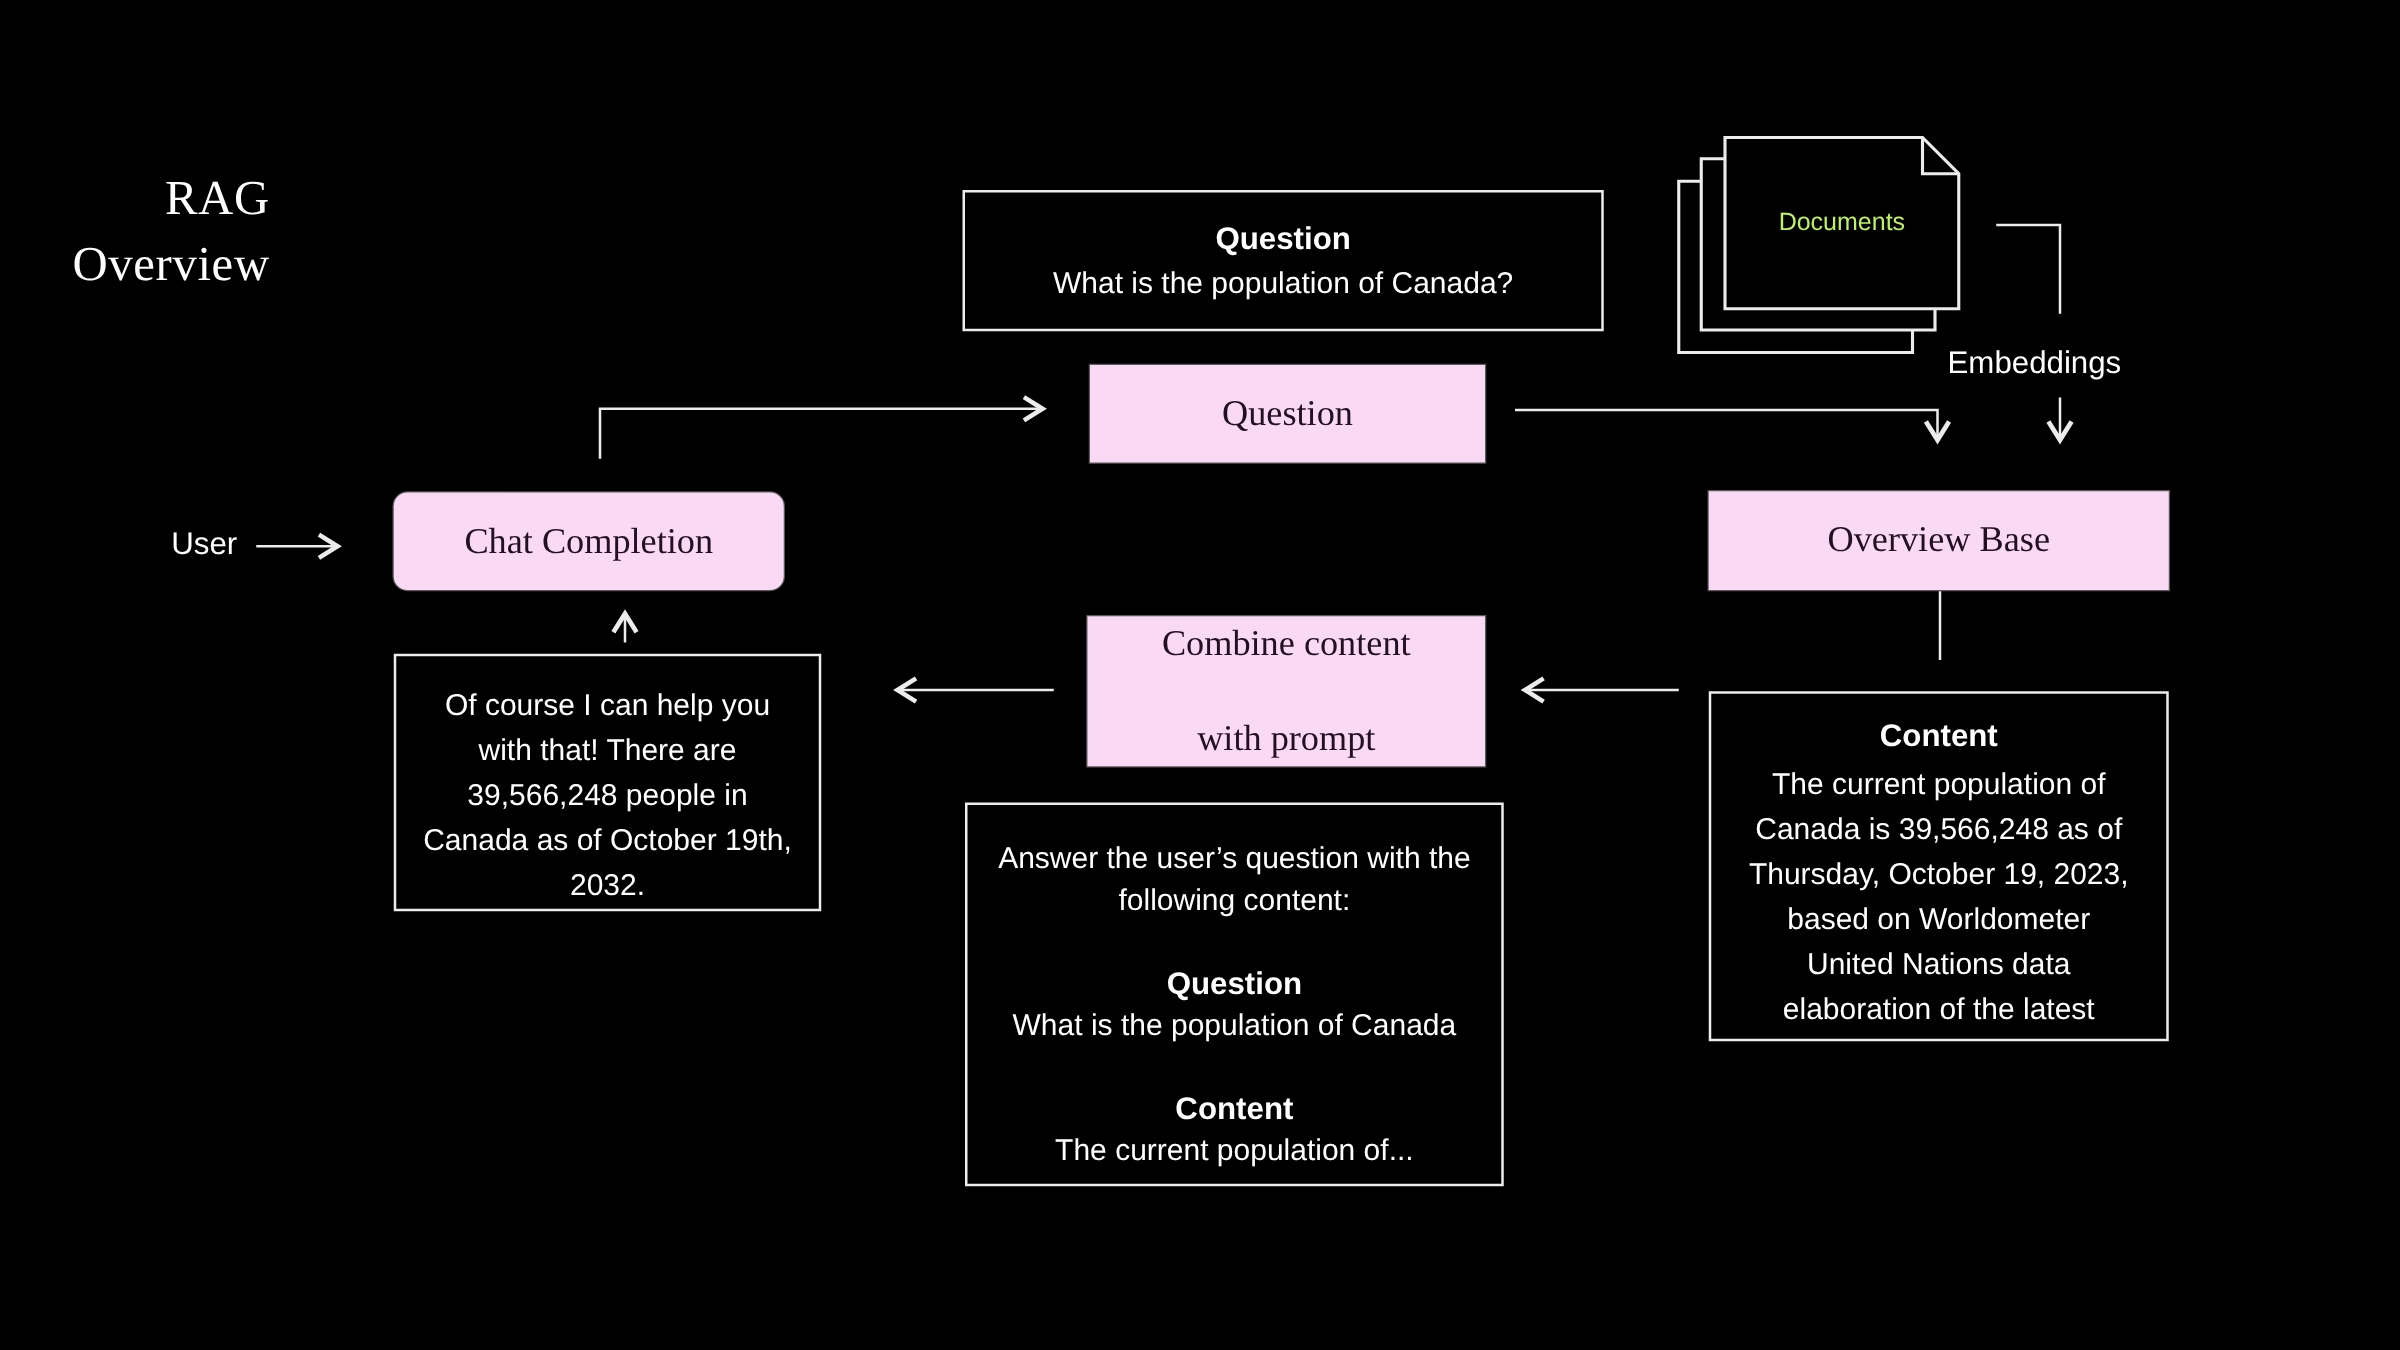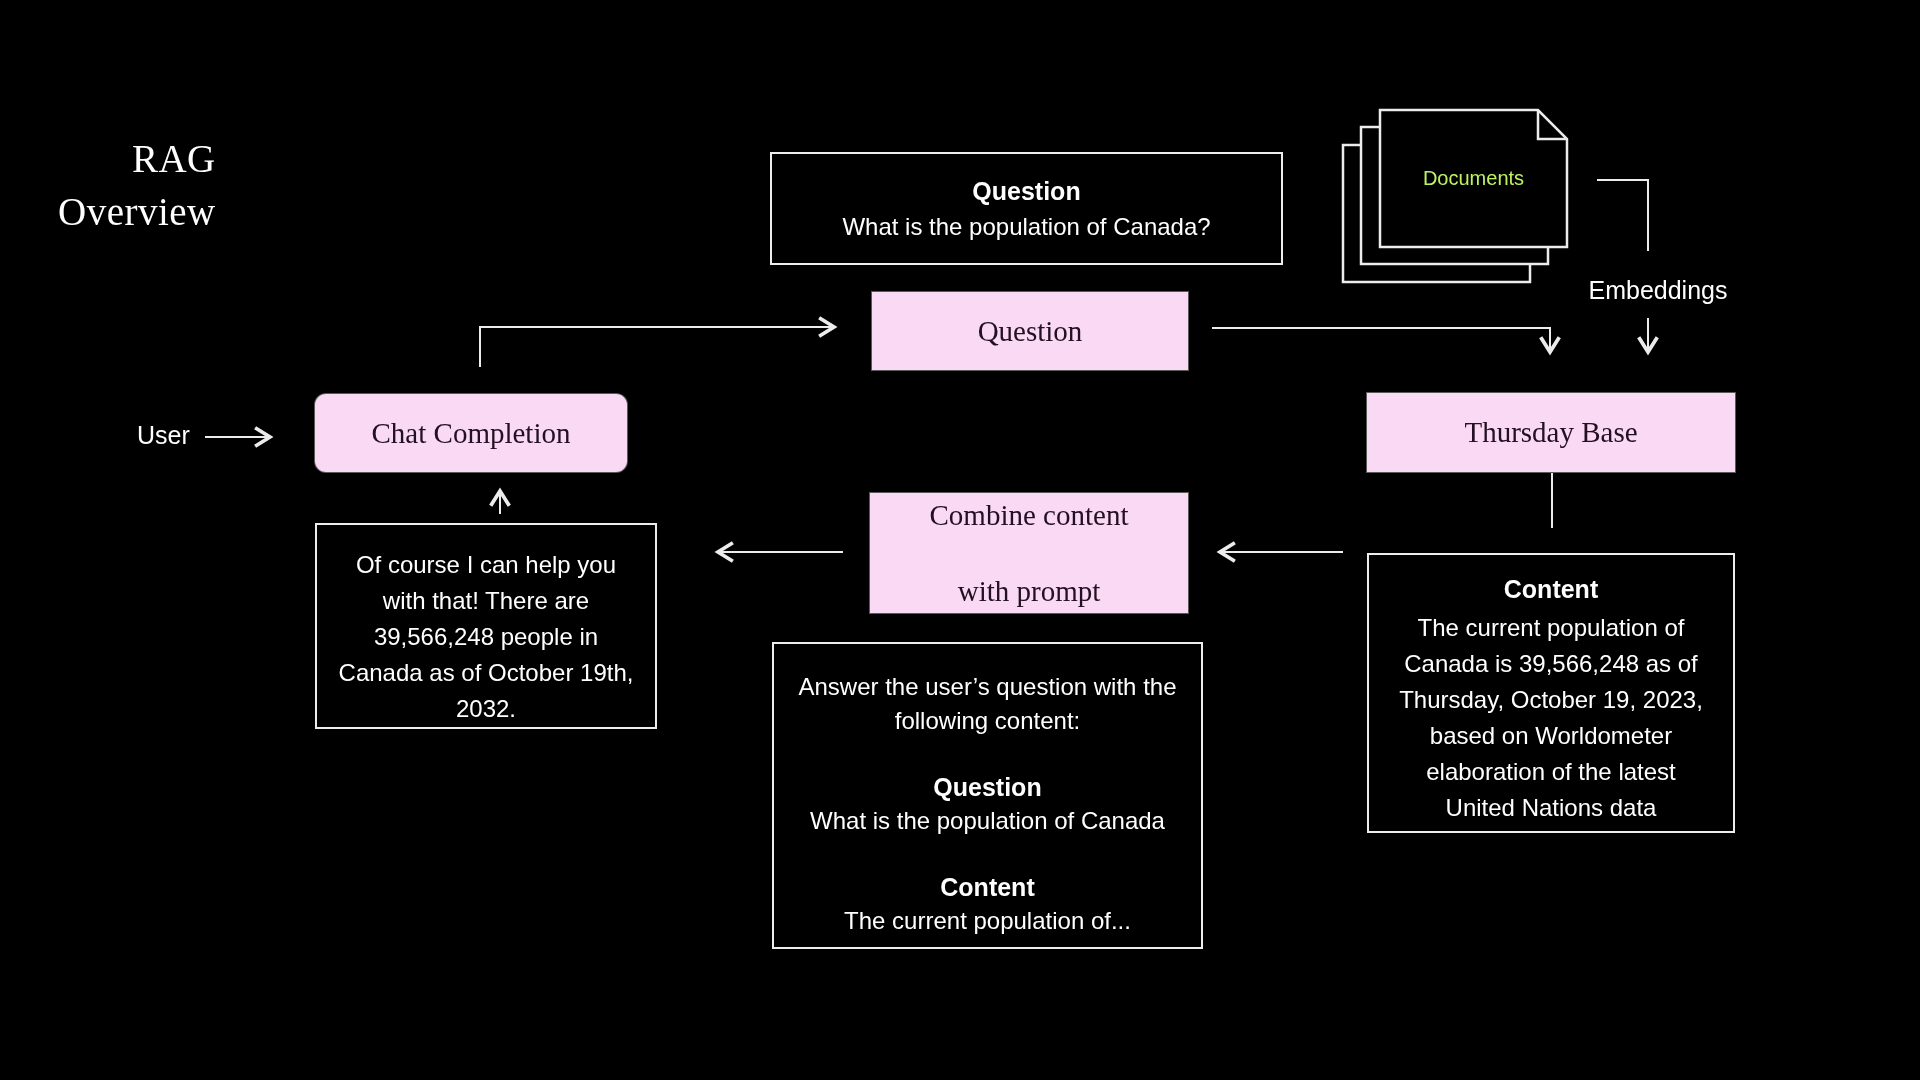--- a/index.html
+++ b/index.html
@@ -52,21 +52,21 @@
   .box-prompt   { left:772px; top:642px; width:431px; height:307px; padding-top:26px; }
   .box-prompt .b { line-height:34px; }
   .box-prompt .sec { margin-top:32px; }
 
   
   .documents-label {
     position:absolute; left:1380px; top:110px; width:187px; height:137px;
     display:flex; align-items:center; justify-content:center;
     color:#bef264; font-size:20px;
   }
-  .embeddings-label { left:1558px; top:276px; width:200px; text-align:center; }
+  .embeddings-label { left:1558px; top:276px; width:200px; text-align:left; }
   .user-label { left:137px; top:421px; }
   .lblock { display:block; }
 </style>
 </head>
 <body>
 
 <div class="canvas">
 
   <svg class="overlay" viewBox="0 0 1920 1080">
     <defs>
@@ -107,43 +107,43 @@
     <div class="b">What is the population of Canada?</div>
   </div>
 
   <div class="pink node-question-step">
     <span>Question</span>
   </div>
   <div class="pink node-chat">
     <span>Chat Completion</span>
   </div>
   <div class="pink node-kb">
-    <span>Thursday Base</span>
+    <span>Overview Base</span>
   </div>
   <div class="pink node-combine">
     <span class="pline">Combine content</span>
     <span class="pline">with prompt</span>
   </div>
 
   <div class="obox box-response">
     <span class="b lblock">Of course I can help you</span>
     <span class="b lblock">with that! There are</span>
     <span class="b lblock">39,566,248 people in</span>
     <span class="b lblock">Canada as of October 19th,</span>
     <span class="b lblock">2032.</span>
   </div>
 
   <div class="obox box-content">
     <div class="h">Content</div>
     <span class="b lblock">The current population of</span>
     <span class="b lblock">Canada is 39,566,248 as of</span>
     <span class="b lblock">Thursday, October 19, 2023,</span>
     <span class="b lblock">based on Worldometer</span>
+    <span class="b lblock">United Nations data</span>
     <span class="b lblock">elaboration of the latest</span>
-    <span class="b lblock">United Nations data</span>
   </div>
 
   <div class="obox box-prompt">
     <span class="b lblock">Answer the user’s question with the</span>
     <span class="b lblock">following content:</span>
     <div class="sec">
       <div class="h">Question</div>
       <div class="b">What is the population of Canada</div>
     </div>
     <div class="sec">

